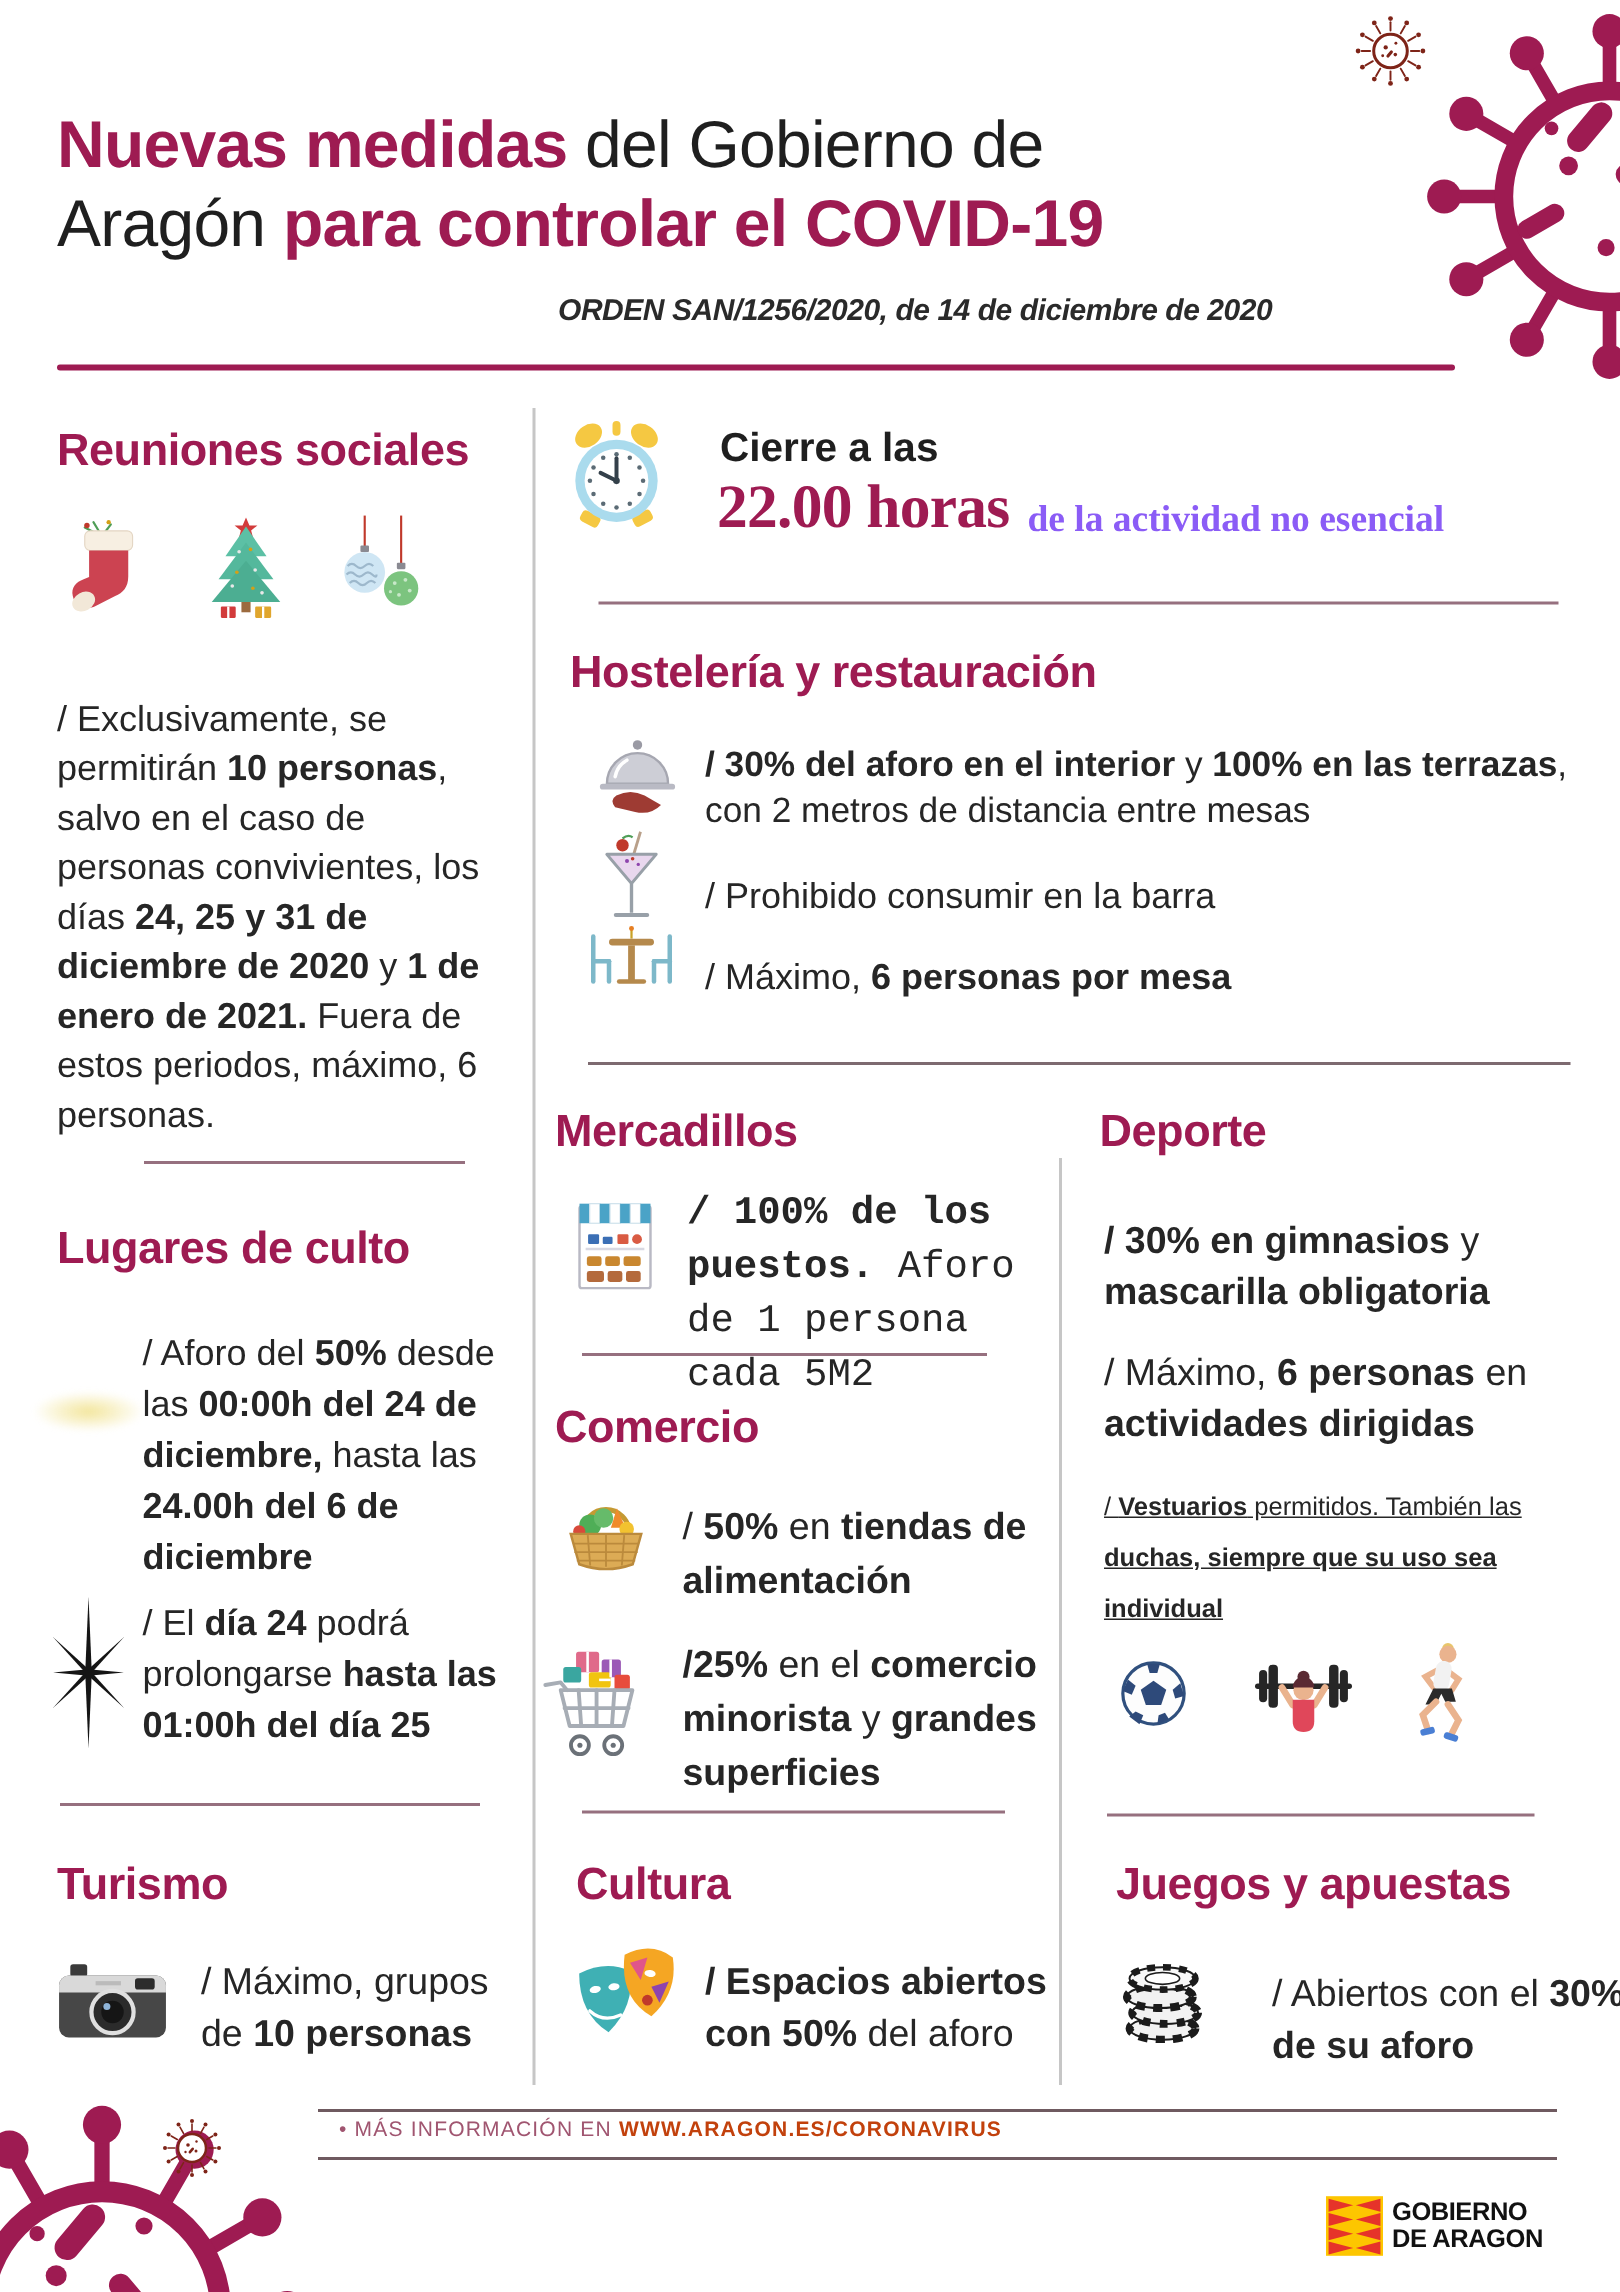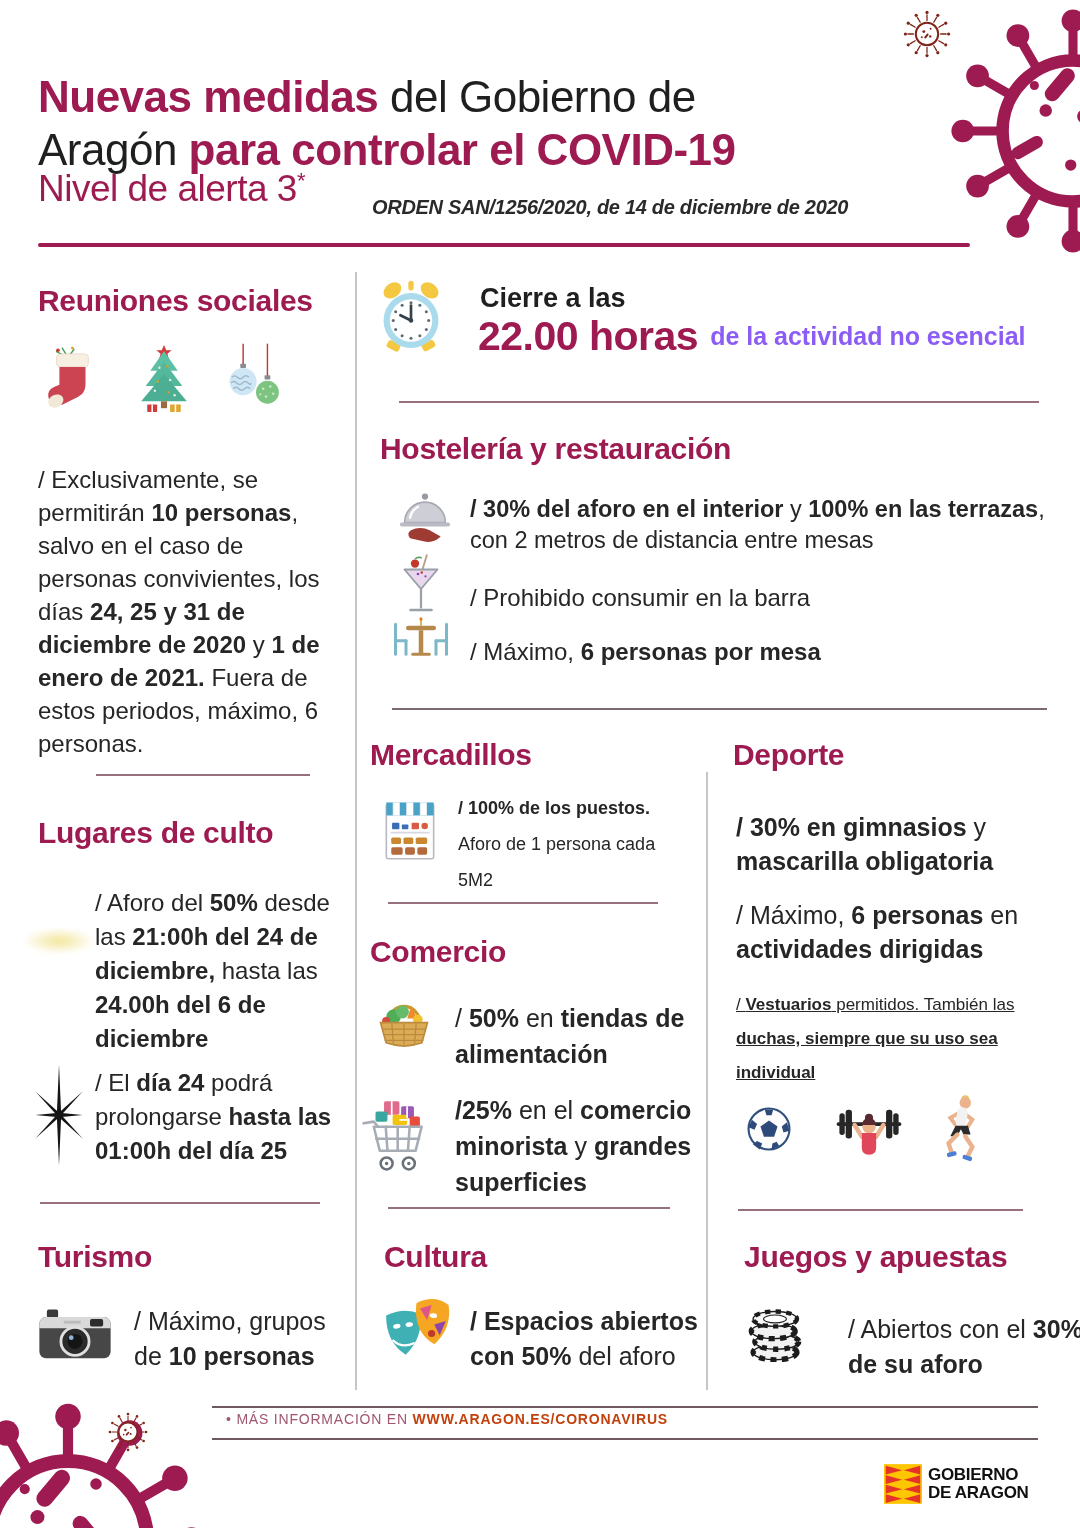--- a/index.html
+++ b/index.html
@@ -18,21 +18,21 @@
   .title{font-size:44px;line-height:53px;font-weight:400;color:#1f1f1f;letter-spacing:-0.5px;margin-top:34px;}
   .alert{font-size:37px;color:var(--accent);font-weight:400;letter-spacing:-0.5px;}
   .alert sup{font-size:22px;vertical-align:super;}
   .order{font-size:20px;font-style:italic;font-weight:700;color:#2a2a2a;letter-spacing:-0.3px;}
   .h2{font-weight:700;color:var(--accent);font-size:30px;letter-spacing:-0.3px;}
   .txt{color:var(--text);font-weight:400;}
   .sep{background:var(--sep);height:2px;}
   .vdiv{background:var(--divider);width:2px;}
   .rule{background:var(--accent);height:4px;border-radius:2px;}
   .closure-prefix{font-size:27px;font-weight:700;color:#1f1f1f;}
-  .closure-row{display:flex;align-items:center;white-space:nowrap;}
+  .closure-row{display:flex;align-items:flex-end;white-space:nowrap;font-family:Liberation Serif, serif;}
   .closure-time{font-size:41px;font-weight:700;color:var(--accent);letter-spacing:-0.5px;}
   .closure-suffix{font-size:25px;font-weight:700;color:#8b5cf6;margin-left:12px;}
   .footer-info{font-size:14px;letter-spacing:0.8px;color:#a05570;font-weight:400;white-space:nowrap;}
   .footer-info .b{color:#c2410c;}
   .logo-text{font-size:17px;line-height:18px;font-weight:700;color:#111;letter-spacing:-0.3px;}
   .candle{background:radial-gradient(ellipse at center, rgba(242,228,150,0.95), rgba(242,228,150,0) 72%);filter:blur(2px);}
   svg{display:block;}
 </style>
 </head>
 <body>
@@ -439,21 +439,20 @@
     </symbol>
   </defs>
 </svg>
 
 <div class="page">
 
   <div class="abs title" style="left:38px;top:36px;width:900px;">
     <div><span class="b accent">Nuevas medidas</span><span> del Gobierno de</span></div>
     <div><span>Aragón </span><span class="b accent">para controlar el COVID-19</span></div>
   </div>
-  <div class="abs alert" style="left:38px;top:168px;"><span>Nivel de alerta 3</span><sup>*</sup></div>
   <div class="abs order" style="left:372px;top:196px;">ORDEN SAN/1256/2020, de 14 de diciembre de 2020</div>
   <div class="abs rule" style="left:38px;top:243px;width:932px;"></div>
   <svg class="abs" style="left:903px;top:10px;color:#7e2418;" width="48" height="48">
       <use href="#sym-virus-small"></use>
     </svg>
   <svg class="abs" style="left:948px;top:6px;color:var(--accent);" width="250" height="250">
       <use href="#sym-virus"></use>
     </svg>
 
   <div class="abs vdiv" style="left:355px;top:272px;height:1118px;"></div>
@@ -467,21 +466,21 @@
       <use href="#sym-tree"></use>
     </svg>
   <svg class="abs" style="left:226px;top:334px;" width="60" height="88">
       <use href="#sym-ornaments"></use>
     </svg>
   <div class="abs txt" style="left:38px;top:463px;width:296px;font-size:24px;line-height:33px;"><span>/ Exclusivamente, se permitirán </span><span class="b">10 personas</span><span>, salvo en el caso de personas convivientes, los días </span><span class="b">24, 25 y 31 de diciembre de 2020</span><span> y </span><span class="b">1 de enero de 2021.</span><span> Fuera de estos periodos, máximo, 6 personas.</span></div>
   <div class="abs sep" style="left:96px;top:774px;width:214px;"></div>
 
   <div class="abs h2" style="left:38px;top:816px;">Lugares de culto</div>
   <div class="abs candle" style="left:23px;top:928px;width:72px;height:26px;"></div>
-  <div class="abs txt" style="left:95px;top:886px;width:256px;font-size:24px;line-height:34px;"><span>/ Aforo del </span><span class="b">50%</span><span>  desde las </span><span class="b">21:00h del 24 de diciembre,</span><span> hasta las </span><span class="b">24.00h del 6 de diciembre</span></div>
+  <div class="abs txt" style="left:95px;top:886px;width:256px;font-size:24px;line-height:34px;"><span>/ Aforo del </span><span class="b">50%</span><span>  desde las </span><span class="b">00:00h del 24 de diciembre,</span><span> hasta las </span><span class="b">24.00h del 6 de diciembre</span></div>
   <svg class="abs" style="left:32px;top:1062px;" width="54" height="106">
       <use href="#sym-star"></use>
     </svg>
   <div class="abs txt" style="left:95px;top:1066px;width:258px;font-size:24px;line-height:34px;"><span>/ El </span><span class="b">día 24</span><span> podrá prolongarse </span><span class="b">hasta las 01:00h del día 25</span></div>
   <div class="abs sep" style="left:40px;top:1202px;width:280px;"></div>
 
   <div class="abs h2" style="left:38px;top:1240px;">Turismo</div>
   <svg class="abs" style="left:36px;top:1302px;" width="78" height="60">
       <use href="#sym-camera"></use>
     </svg>
@@ -509,21 +508,21 @@
   <svg class="abs" style="left:388px;top:614px;" width="66" height="52">
       <use href="#sym-table"></use>
     </svg>
   <div class="abs txt" style="left:470px;top:636px;width:560px;font-size:24px;line-height:32px;"><span>/  Máximo, </span><span class="b">6 personas por mesa</span></div>
   <div class="abs sep" style="left:392px;top:708px;width:655px;background:#7d6a70;"></div>
 
   <div class="abs h2" style="left:370px;top:738px;">Mercadillos</div>
   <svg class="abs" style="left:382px;top:800px;" width="56" height="62">
       <use href="#sym-market"></use>
     </svg>
-  <div class="abs txt" style="left:458px;top:790px;width:225px;font-size:18px;line-height:36px;"><span class="b">/ 100% de los puestos.</span><span> Aforo de 1 persona cada 5M2</span></div>
+  <div class="abs txt" style="left:458px;top:790px;width:225px;font-size:26px;line-height:36px;font-family:Liberation Mono, monospace;"><span class="b">/ 100% de los puestos.</span><span> Aforo de 1 persona cada 5M2</span></div>
   <div class="abs sep" style="left:388px;top:902px;width:270px;"></div>
 
   <div class="abs h2" style="left:370px;top:935px;">Comercio</div>
   <svg class="abs" style="left:374px;top:996px;" width="60" height="58">
       <use href="#sym-basket"></use>
     </svg>
   <div class="abs txt" style="left:455px;top:1000px;width:250px;font-size:25px;line-height:36px;"><span>/ </span><span class="b">50%</span><span> en </span><span class="b">tiendas de alimentación</span></div>
   <svg class="abs" style="left:358px;top:1096px;" width="76" height="82">
       <use href="#sym-cart"></use>
     </svg>

